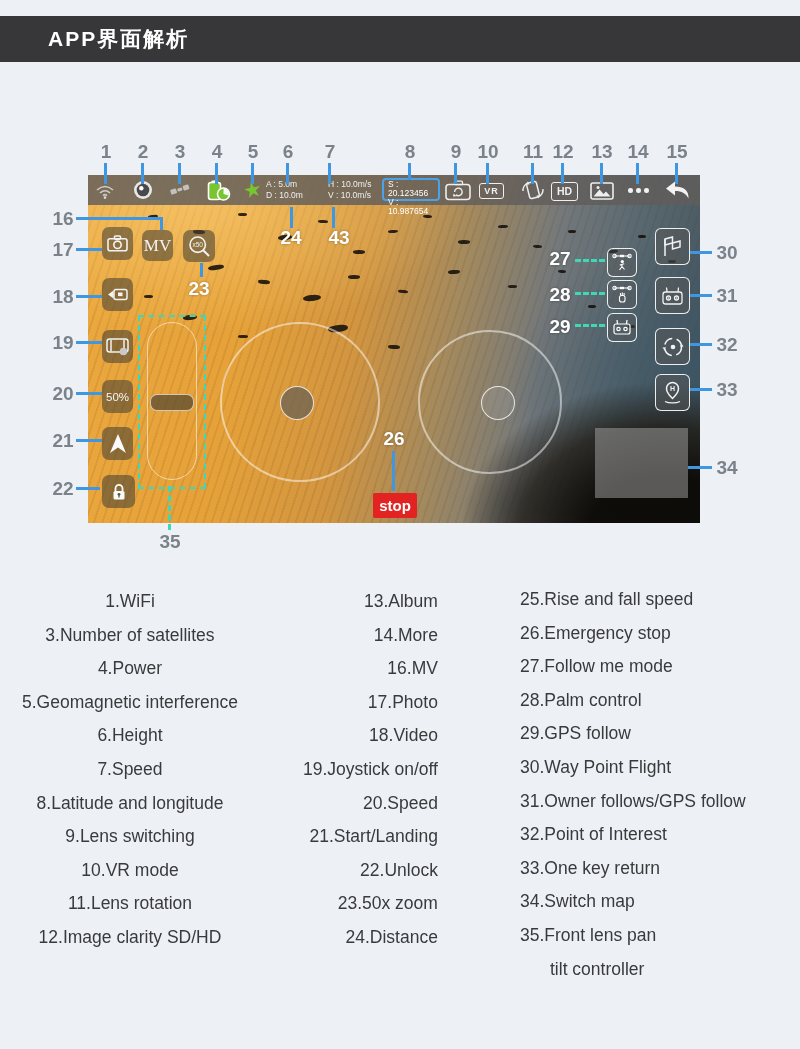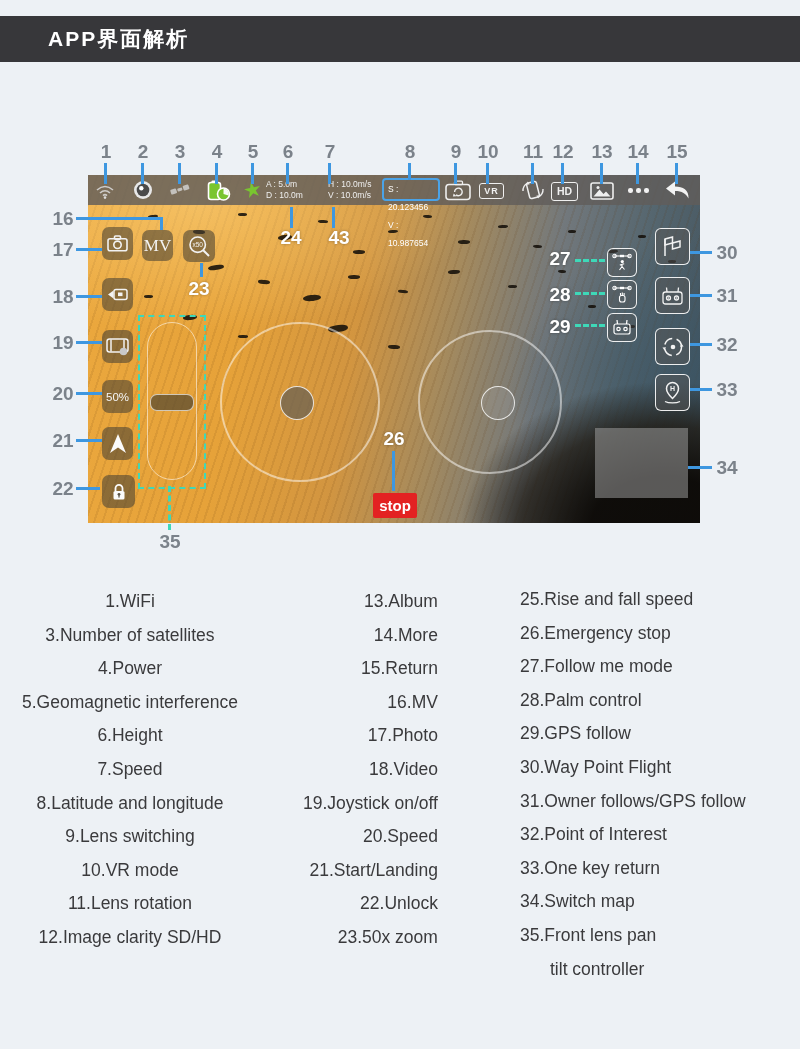--- a/index.html
+++ b/index.html
@@ -16,21 +16,21 @@
           radial-gradient(ellipse 300px 230px at 104% 62%, rgba(58,84,100,.85), rgba(58,84,100,0) 72%),
           radial-gradient(ellipse 420px 200px at 18% 8%, rgba(255,214,130,.55), rgba(255,214,130,0) 65%),
           repeating-linear-gradient(108deg, rgba(92,52,10,.10) 0 2px, rgba(0,0,0,0) 2px 8px),
           linear-gradient(100deg,#eba83e 0%,#e6a239 26%,#d29540 44%,#a48a5e 58%,#72787c 72%,#55666f 85%,#42525c 100%);}
   .boat{position:absolute;background:#15100a;opacity:.88;border-radius:45%;}
   
   .sbar{position:absolute;left:0;top:0;width:612px;height:30px;background:rgba(96,93,90,.82);}
   .sico{position:absolute;}
   .sbtxt{position:absolute;color:#efefef;font-size:8.5px;line-height:11px;top:4px;white-space:nowrap;}
   .svbox{position:absolute;left:294px;top:3px;width:58px;height:23px;border:2px solid #4aa3e8;border-radius:4px;
-         color:#fff;font-size:8.5px;line-height:18px;padding-left:4px;box-sizing:border-box;}
+         color:#fff;font-size:8.5px;line-height:9px;padding-left:4px;box-sizing:border-box;}
   .badgebox{position:absolute;border:1.7px solid #f0f0f0;border-radius:3px;color:#f0f0f0;
             display:flex;align-items:center;justify-content:center;font-weight:800;}
   .dots{position:absolute;display:flex;gap:3.5px;}
   .dots i{width:4.5px;height:4.5px;border-radius:50%;background:#f2f2f2;}
   
   .lbtn{position:absolute;width:31px;height:33px;border-radius:7px;background:rgba(73,66,52,.58);
         display:flex;align-items:center;justify-content:center;color:#f5f5f5;}
   .mvtxt{font-family:"Liberation Serif",serif;font-size:17px;color:#f3f3f3;}
   
   .jcir{position:absolute;border:2px solid rgba(255,255,255,.5);border-radius:50%;}
@@ -414,29 +414,29 @@
     <div class="li">7.Speed</div>
     <div class="li">8.Latitude and longitude</div>
     <div class="li">9.Lens switching</div>
     <div class="li">10.VR mode</div>
     <div class="li">11.Lens rotation</div>
     <div class="li">12.Image clarity  SD/HD</div>
   </div>
 <div class="legend-col" id="legend-col2" style="left:303px;text-align:right;">
     <div class="li">13.Album</div>
     <div class="li">14.More</div>
-    <div class="li">15.Return</div>
     <div class="li">16.MV</div>
     <div class="li">17.Photo</div>
     <div class="li">18.Video</div>
     <div class="li">19.Joystick on/off</div>
     <div class="li">20.Speed</div>
     <div class="li">21.Start/Landing</div>
     <div class="li">22.Unlock</div>
     <div class="li">23.50x zoom</div>
+    <div class="li">24.Distance</div>
   </div>
 <div class="legend-col" id="legend-col3" style="left:520px;top:583px;">
     <div class="li">25.Rise and fall speed</div>
     <div class="li">26.Emergency stop</div>
     <div class="li">27.Follow me mode</div>
     <div class="li">28.Palm control</div>
     <div class="li">29.GPS follow</div>
     <div class="li">30.Way Point Flight</div>
     <div class="li">31.Owner follows/GPS follow</div>
     <div class="li">32.Point of Interest</div>

